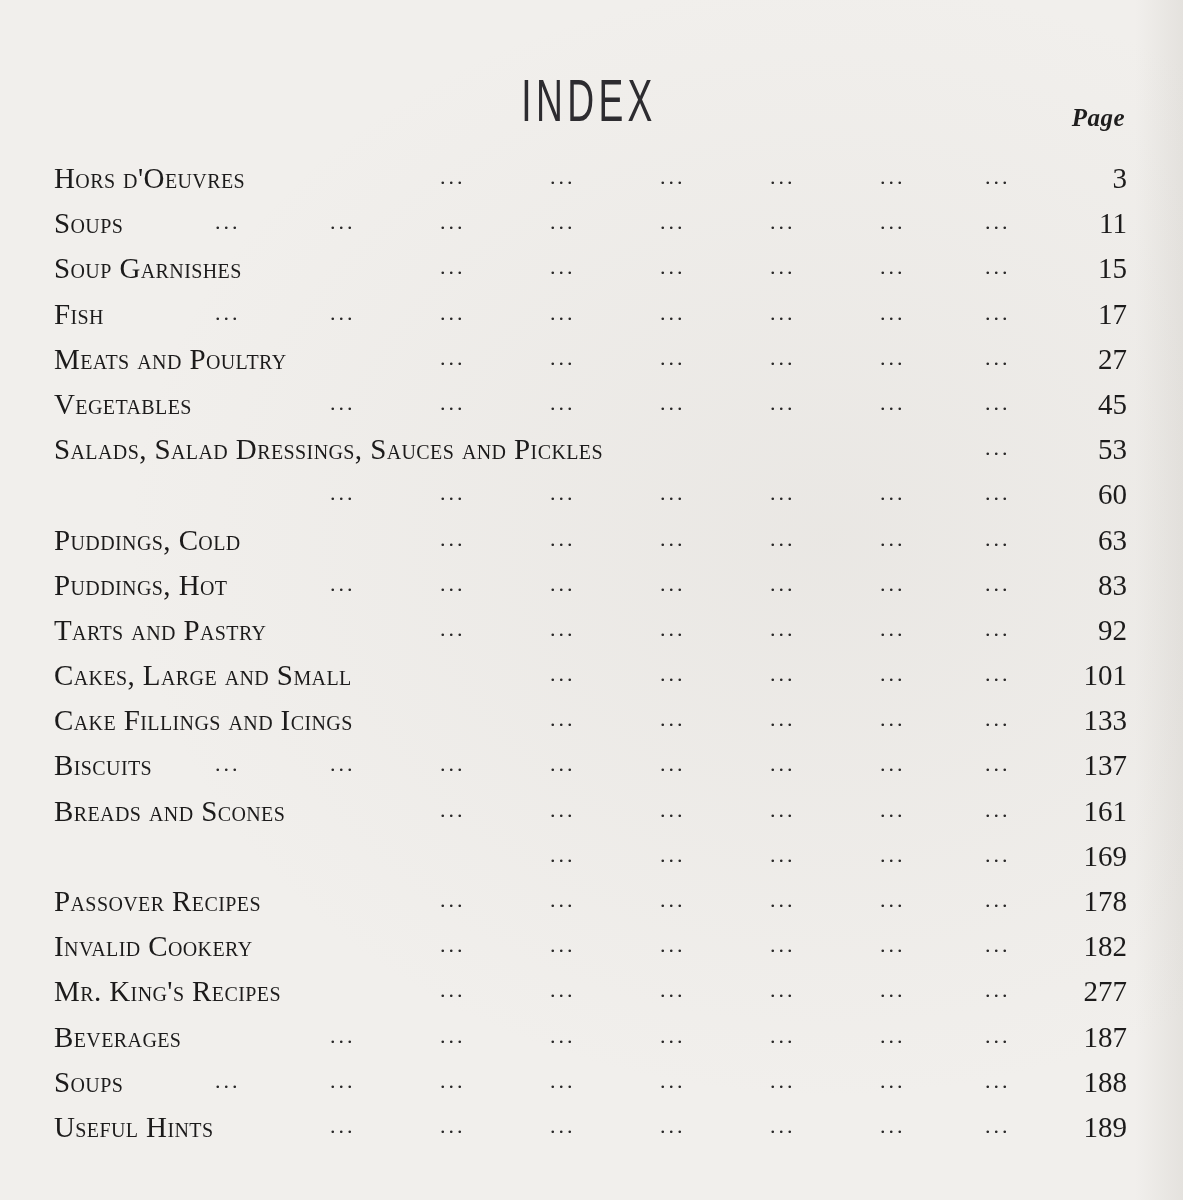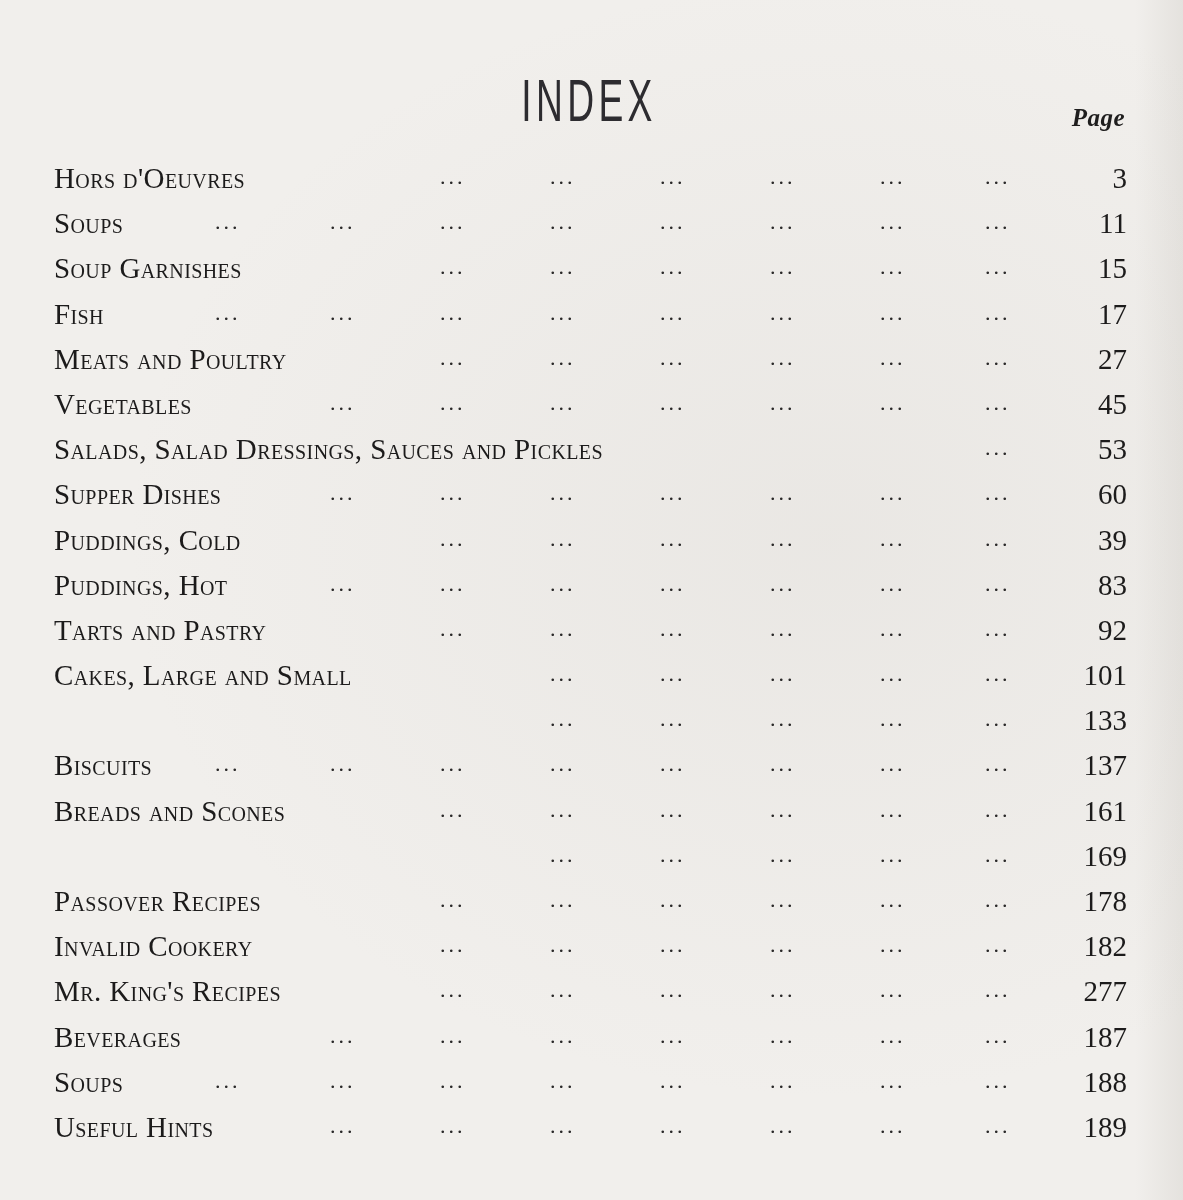--- a/index.html
+++ b/index.html
@@ -154,33 +154,32 @@
       <span class="dots" style="left: 770px;">...</span>
       <span class="dots" style="left: 880px;">...</span>
       <span class="dots" style="left: 985px;">...</span>
     </div>
   <div class="row">
       <span class="label">Salads, Salad Dressings, Sauces and Pickles</span>
       <span class="page-num">53</span>
       <span class="dots" style="left: 985px;">...</span>
     </div>
   <div class="row">
-      <span class="label">Supper Dishes</span>
       <span class="page-num">60</span>
       <span class="dots" style="left: 330px;">...</span>
       <span class="dots" style="left: 440px;">...</span>
       <span class="dots" style="left: 550px;">...</span>
       <span class="dots" style="left: 660px;">...</span>
       <span class="dots" style="left: 770px;">...</span>
       <span class="dots" style="left: 880px;">...</span>
       <span class="dots" style="left: 985px;">...</span>
     </div>
   <div class="row">
       <span class="label">Puddings, Cold</span>
-      <span class="page-num">39</span>
+      <span class="page-num">63</span>
       <span class="dots" style="left: 440px;">...</span>
       <span class="dots" style="left: 550px;">...</span>
       <span class="dots" style="left: 660px;">...</span>
       <span class="dots" style="left: 770px;">...</span>
       <span class="dots" style="left: 880px;">...</span>
       <span class="dots" style="left: 985px;">...</span>
     </div>
   <div class="row">
       <span class="label">Puddings, Hot</span>
       <span class="page-num">83</span>
@@ -205,20 +204,21 @@
   <div class="row">
       <span class="label">Cakes, Large and Small</span>
       <span class="page-num">101</span>
       <span class="dots" style="left: 550px;">...</span>
       <span class="dots" style="left: 660px;">...</span>
       <span class="dots" style="left: 770px;">...</span>
       <span class="dots" style="left: 880px;">...</span>
       <span class="dots" style="left: 985px;">...</span>
     </div>
   <div class="row">
+      <span class="label">Cake Fillings and Icings</span>
       <span class="page-num">133</span>
       <span class="dots" style="left: 550px;">...</span>
       <span class="dots" style="left: 660px;">...</span>
       <span class="dots" style="left: 770px;">...</span>
       <span class="dots" style="left: 880px;">...</span>
       <span class="dots" style="left: 985px;">...</span>
     </div>
   <div class="row">
       <span class="label">Biscuits</span>
       <span class="page-num">137</span>

